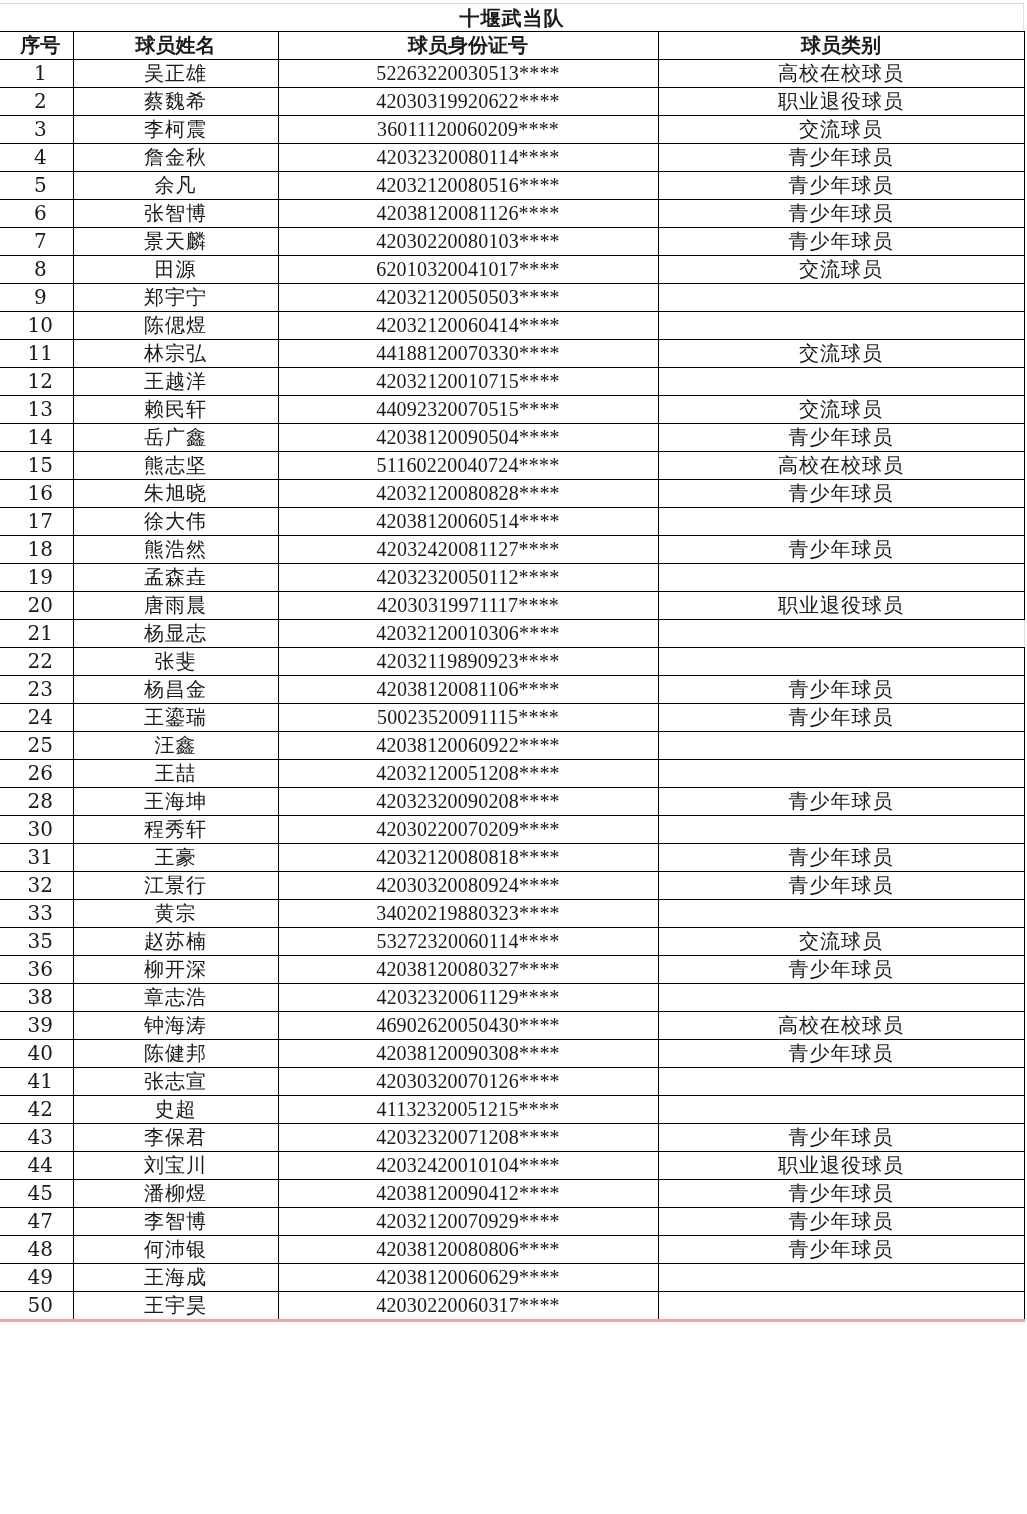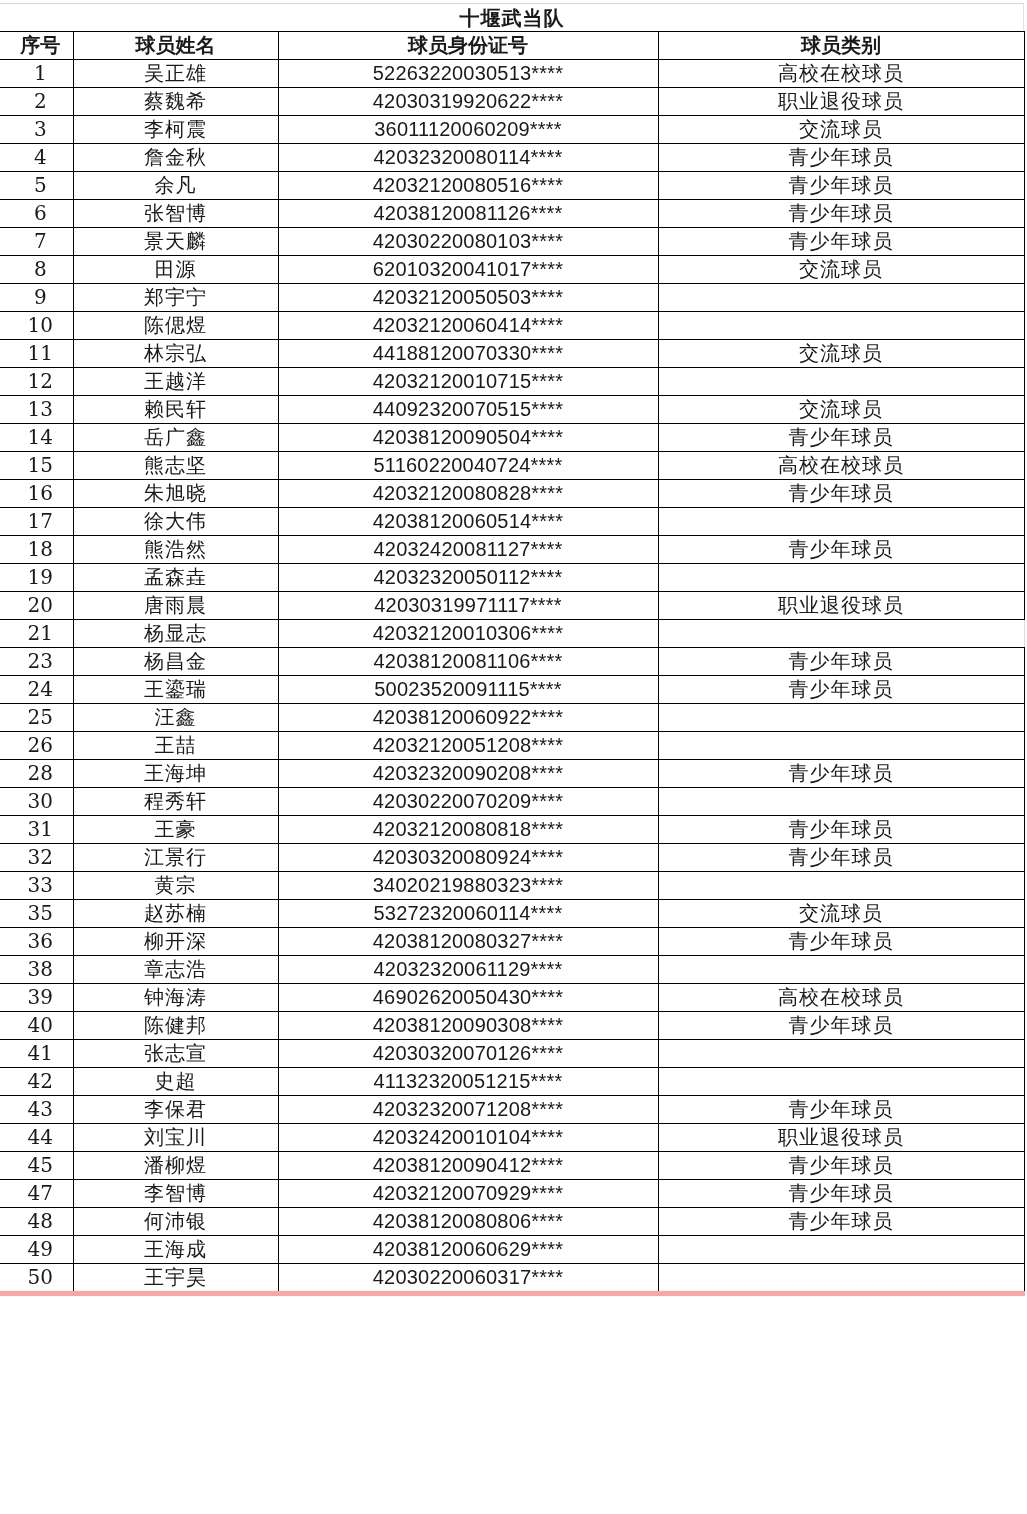--- a/index.html
+++ b/index.html
@@ -82,36 +82,36 @@
     td.num {
       font-family: "DejaVu Serif", "Liberation Serif", serif;
       font-size: 20px;
     }
     td.name {
       font-family: "DejaVu Sans", "Liberation Sans", sans-serif;
       font-size: 20px;
       letter-spacing: 1px;
     }
     td.id {
-      font-family: Liberation Sans, sans-serif;
+      font-family: Liberation Serif, serif;
       font-size: 21px;
       text-align: left;
       padding-left: 83px;
       letter-spacing: 0.2px;
     }
     td.cat {
       font-family: "DejaVu Sans", "Liberation Sans", sans-serif;
       font-size: 20px;
       letter-spacing: 1px;
     }
     td.cat.open-right {
       border-right: 1px solid #dcdcdc;
     }
     tr.last td {
-      border-bottom: 5px solid #fca5a5;
+      border-bottom: 3px solid #fca5a5;
       margin-top: 34px;
     }
   </style>
 </head>
 <body>
 
 <div class="sheet">
   <div class="title-row">
     <span>十堰武当队</span>
     <span class="ghost-line"></span>
@@ -253,20 +253,26 @@
           <td class="id">42030319971117****</td>
           <td class="cat">职业退役球员</td>
         </tr>
         <tr>
           <td class="num">21</td>
           <td class="name">杨显志</td>
           <td class="id">42032120010306****</td>
           <td class="cat open-right"></td>
         </tr>
         <tr>
+          <td class="num">22</td>
+          <td class="name">张斐</td>
+          <td class="id">42032119890923****</td>
+          <td class="cat"></td>
+        </tr>
+        <tr>
           <td class="num">23</td>
           <td class="name">杨昌金</td>
           <td class="id">42038120081106****</td>
           <td class="cat">青少年球员</td>
         </tr>
         <tr>
           <td class="num">24</td>
           <td class="name">王鎏瑞</td>
           <td class="id">50023520091115****</td>
           <td class="cat">青少年球员</td>

